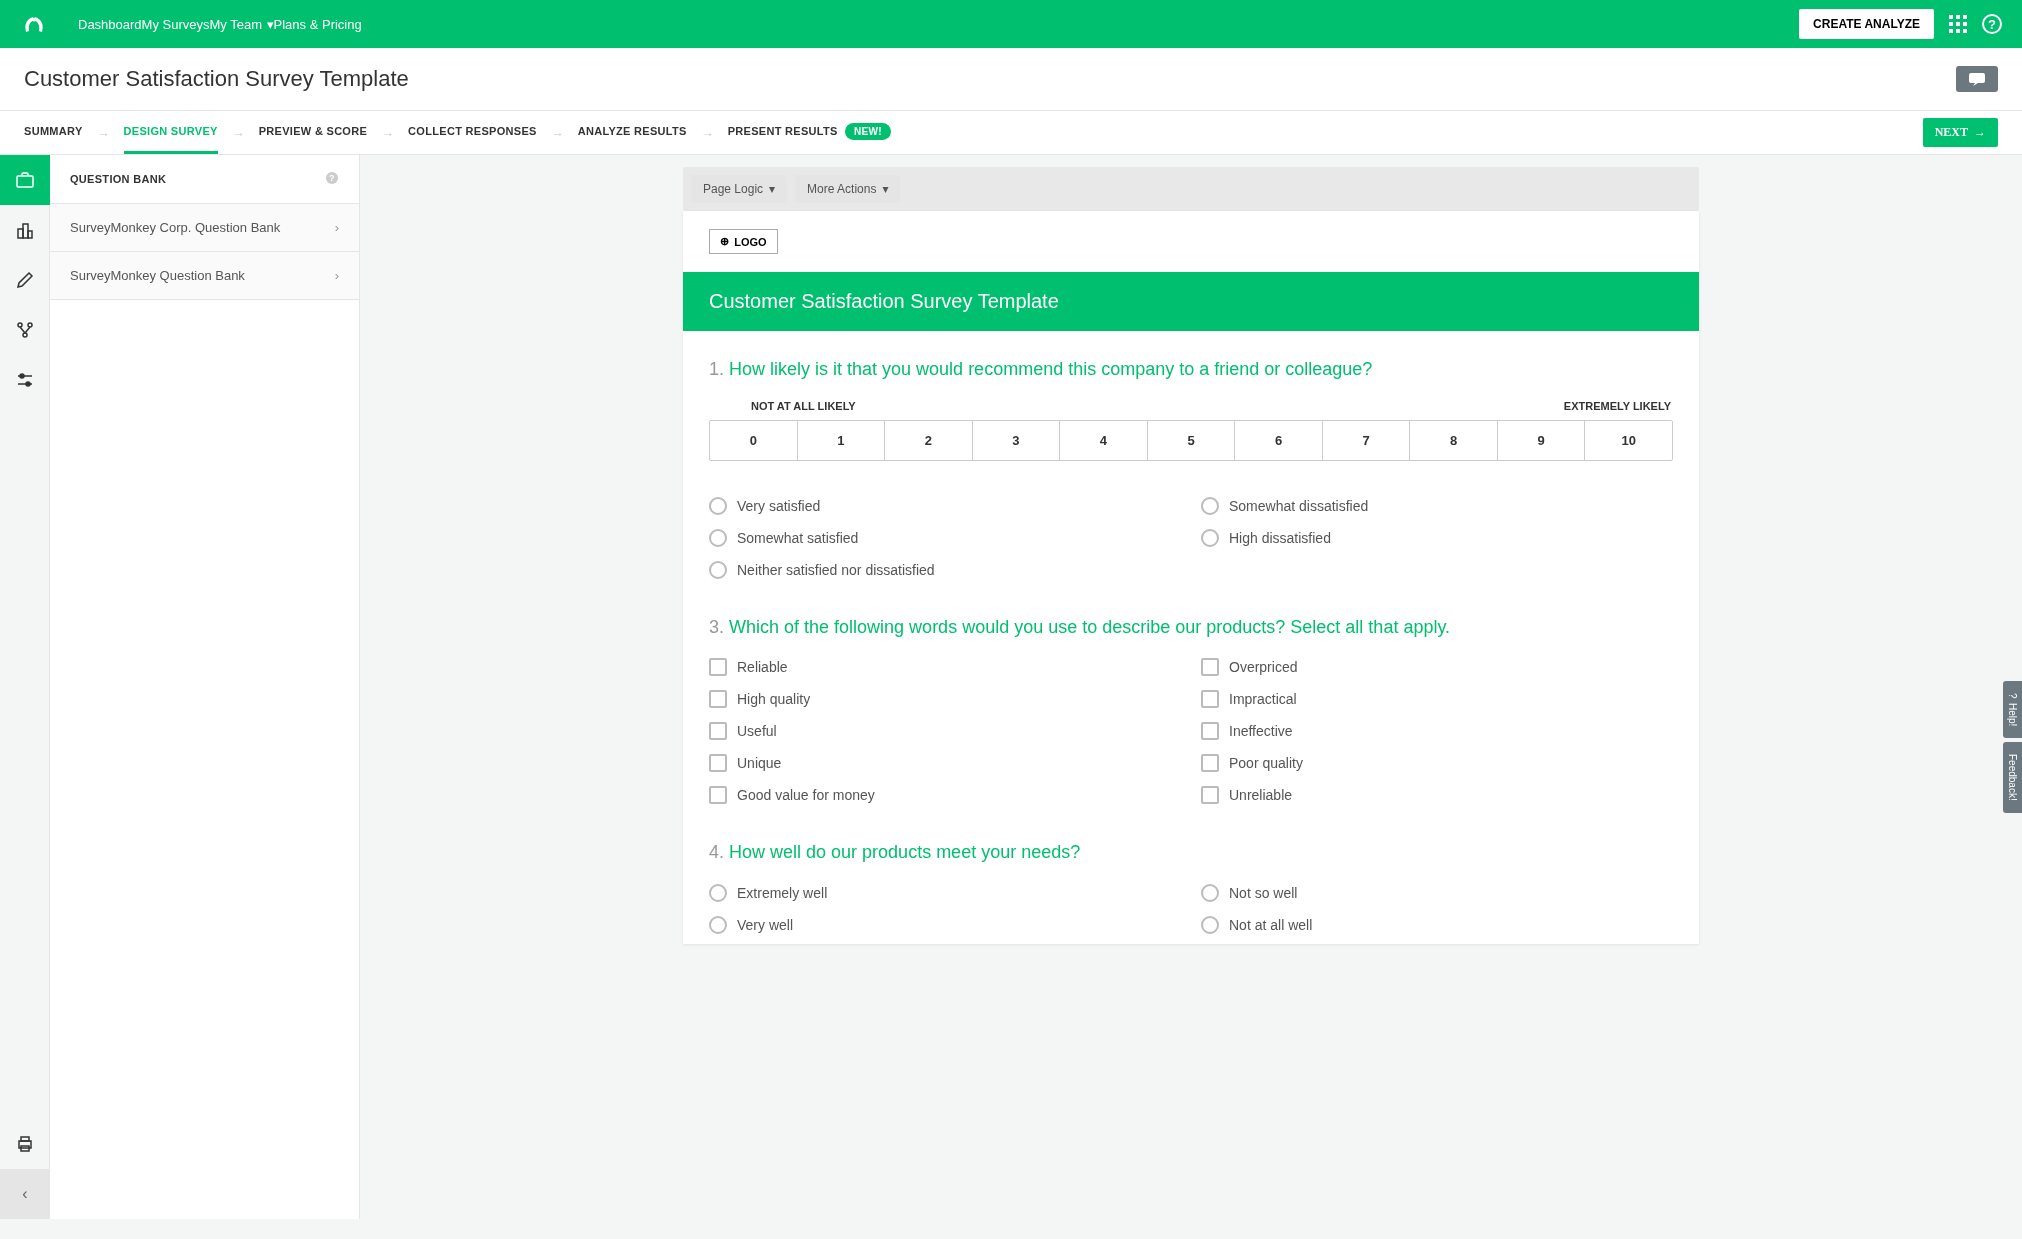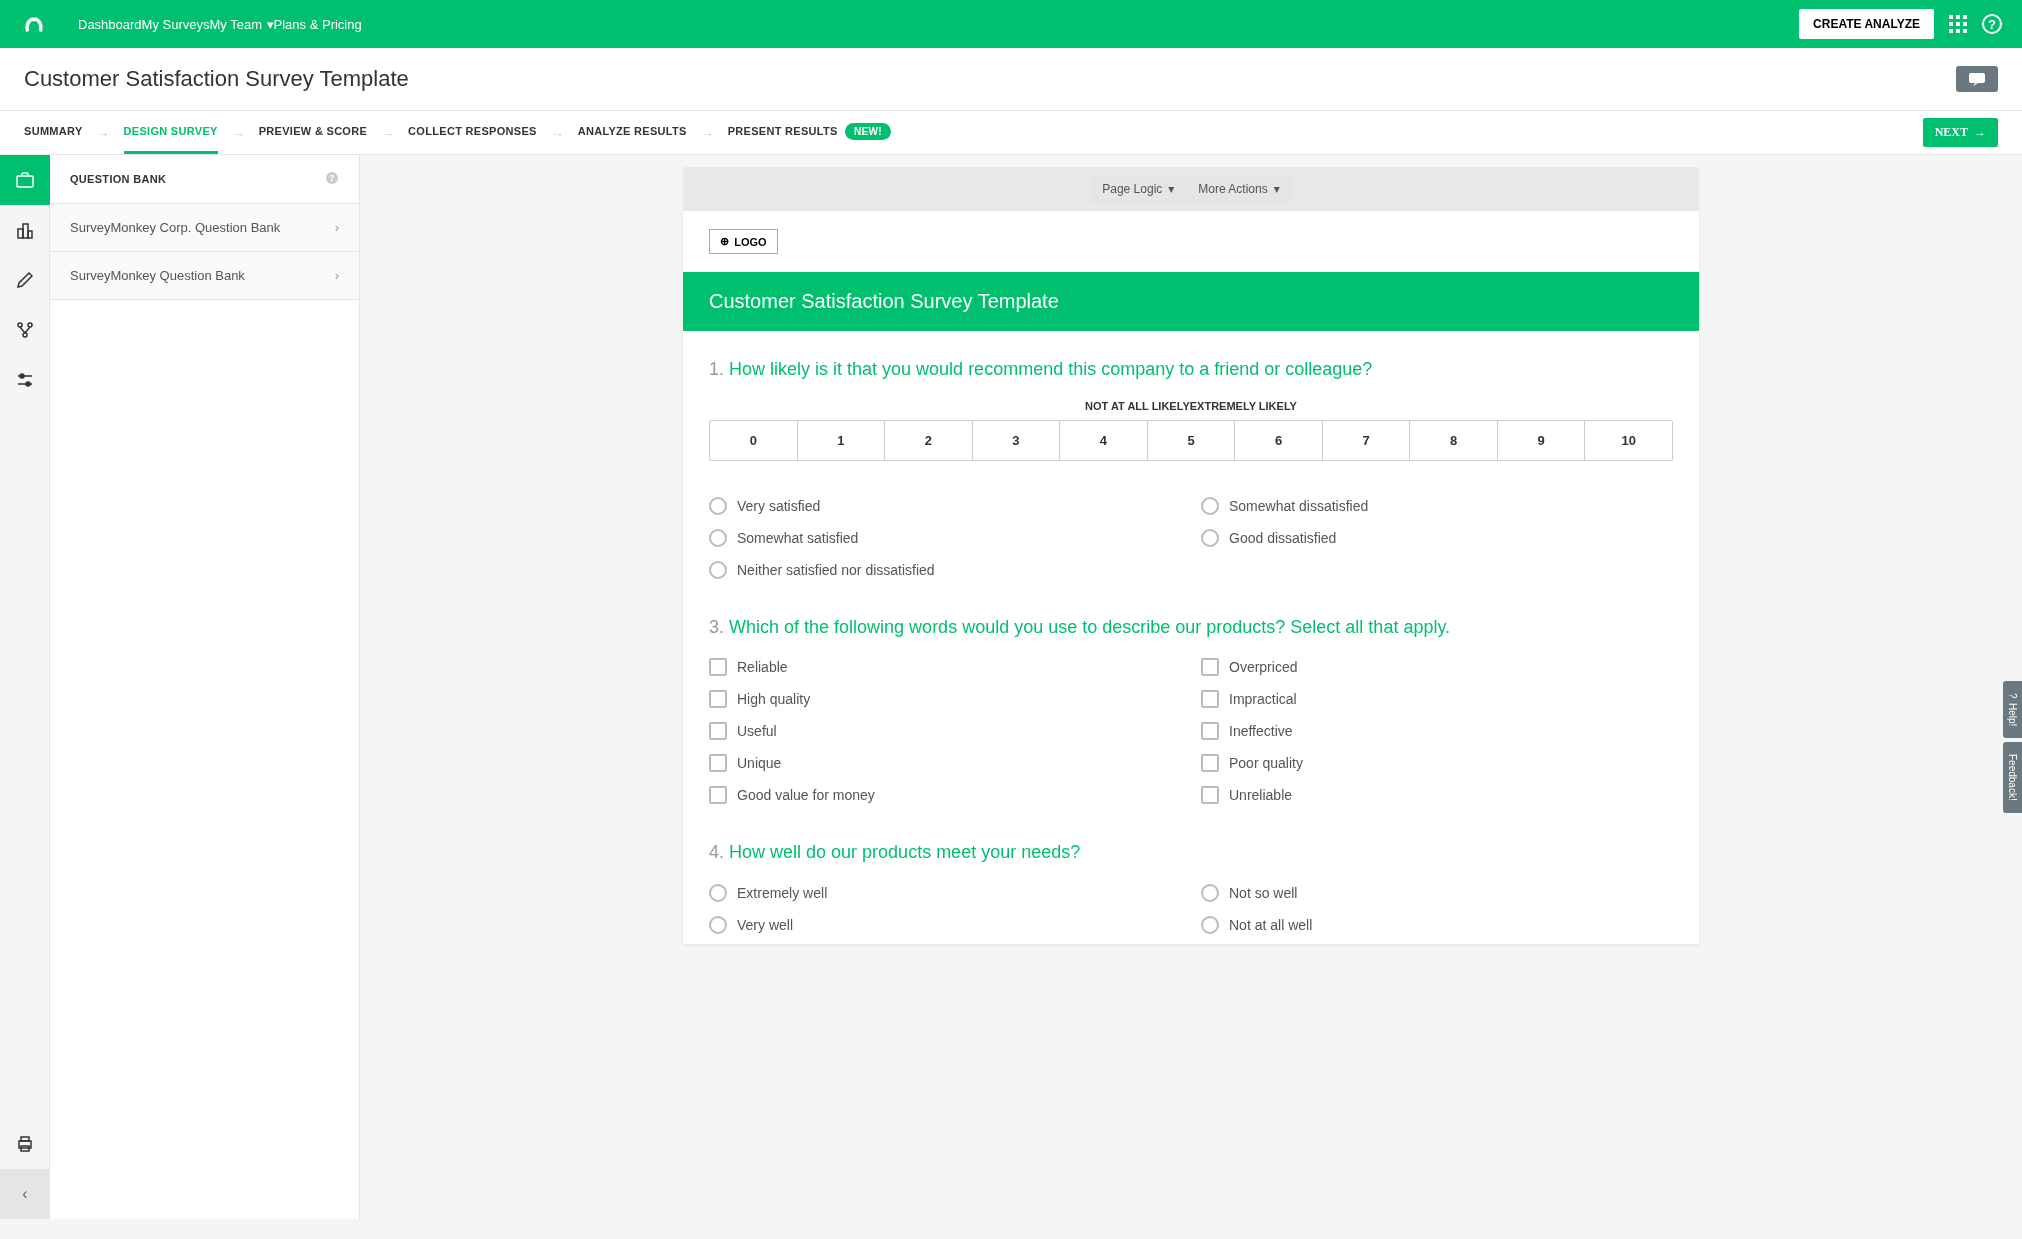--- a/index.html
+++ b/index.html
@@ -40,33 +40,33 @@
 .rail-item.collapse { background: #e5e5e5; }
 
 
 .sidebar { width: 310px; background: white; border-right: 1px solid #e5e5e5; }
 .sidebar-header { padding: 16px 20px; font-size: 11px; font-weight: 600; display: flex; justify-content: space-between; align-items: center; border-bottom: 1px solid #e5e5e5; letter-spacing: 0.3px; }
 .sidebar-item { padding: 16px 20px; font-size: 13px; color: #555; cursor: pointer; display: flex; justify-content: space-between; align-items: center; border-bottom: 1px solid #e5e5e5; background: #fafafa; }
 
 
 .content { flex: 1; overflow-y: auto; padding: 0 0 40px; display: flex; flex-direction: column; align-items: center; }
 .page-action-btn { background: #e5e5e5; border: none; padding: 7px 12px; font-size: 12px; color: #555; cursor: pointer; display: flex; align-items: center; gap: 6px; border-radius: 2px; }
-.action-bar-bg { width: 1016px; background: #e8e8e8; border-radius: 2px; padding: 8px; display:flex; justify-content:center; margin-top: 12px; }
+.action-bar-bg { width: 1016px; background: #e8e8e8; border-radius: 2px; padding: 8px; display:flex; justify-content:flex-start; gap:8px; margin-top: 12px; }
 
 .survey-card { width: 1016px; background: white; box-shadow: 0 1px 3px rgba(0,0,0,0.08); }
 .logo-section { padding: 18px 26px; }
 .logo-btn { border: 1px solid #aaa; background: white; padding: 5px 10px; font-size: 11px; font-weight: 600; cursor: pointer; display: flex; align-items: center; gap: 5px; }
 .survey-title-bar { background: #00bf6f; color: white; padding: 18px 26px; font-size: 20px; font-weight: 400; }
 
 .question { padding: 26px 26px 10px; }
 .q-text { color: #00bf6f; font-size: 18px; font-weight: 400; margin-bottom: 18px; line-height: 1.4; }
 .q-num { color: #999; }
 
 
-.nps-labels { display: flex; justify-content: center; font-size: 11px; font-weight: 600; margin-bottom: 8px; padding: 0 2px; }
+.nps-labels { display: flex; justify-content: space-between; font-size: 11px; font-weight: 600; margin-bottom: 8px; padding: 0 2px; margin-left: 40px; }
 .nps-scale { display: flex; border: 1px solid #ccc; border-radius: 2px; }
 .nps-cell { flex: 1; text-align: center; padding: 12px 0; font-size: 13px; font-weight: 600; border-right: 1px solid #ccc; cursor: pointer; }
 .nps-cell:last-child { border-right: none; }
 
 
 .options { display: grid; grid-template-columns: 1fr 1fr; gap: 14px 20px; }
 .option { display: flex; align-items: center; gap: 10px; font-size: 14px; color: #555; cursor: pointer; }
 .radio { width: 18px; height: 18px; border: 2px solid #bbb; border-radius: 50%; flex-shrink: 0; }
 .checkbox { width: 18px; height: 18px; border: 2px solid #bbb; border-radius: 2px; flex-shrink: 0; }
 
@@ -278,21 +278,21 @@
             <div class="option">
               <div class="radio"></div>
               <span>Somewhat dissatisfied</span>
             </div>
             <div class="option">
               <div class="radio"></div>
               <span>Somewhat satisfied</span>
             </div>
             <div class="option">
               <div class="radio"></div>
-              <span>Good dissatisfied</span>
+              <span>High dissatisfied</span>
             </div>
             <div class="option">
               <div class="radio"></div>
               <span>Neither satisfied nor dissatisfied</span>
             </div>
           </div>
       </div>
 
       <div class="question">
         <div class="q-text">

